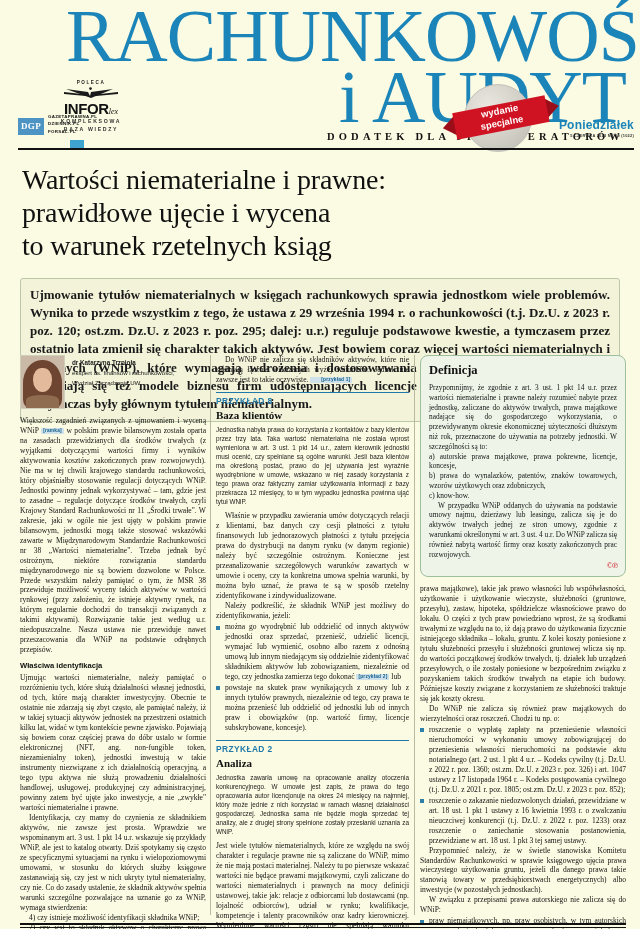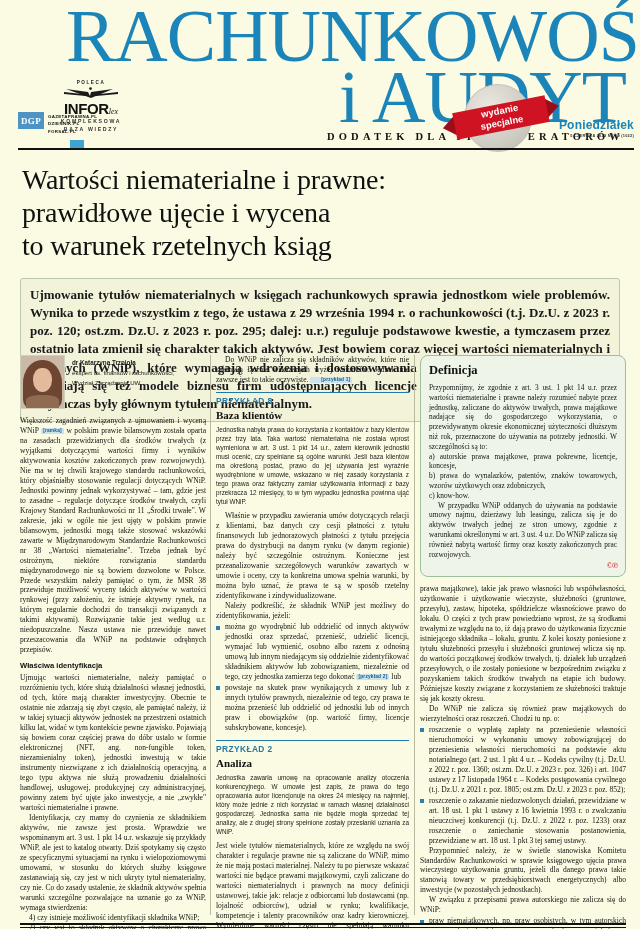--- a/index.html
+++ b/index.html
@@ -30,21 +30,21 @@
   
   .infor-block{position:absolute;left:36px;top:80px;width:110px;text-align:center;}
   .poleca{font-family:"Liberation Sans",sans-serif;font-size:4.6px;font-weight:bold;letter-spacing:1.6px;color:#222;}
   .infor-wings{height:13px;margin:2px 0 1px;position:relative;}
   .infor-wings svg{display:block;margin:0 auto;}
   .infor-name{font-family:"Liberation Sans",sans-serif;font-size:15px;font-weight:bold;letter-spacing:-.4px;color:#111;line-height:1;}
   .infor-name .lex{font-family:"Liberation Serif",serif;font-style:italic;font-size:8px;font-weight:normal;letter-spacing:0;}
   .infor-tag{font-family:"Liberation Sans",sans-serif;font-size:5.2px;font-weight:bold;letter-spacing:1.7px;color:#333;line-height:1.45;margin-top:2px;}
 
   
-  .dgp{position:absolute;left:18px;top:112px;display:flex;align-items:flex-start;gap:4px;}
+  .dgp{position:absolute;left:18px;top:112px;display:flex;align-items:flex-end;gap:4px;}
   .dgp-logo{
     width:26px;height:17px;background:#4d94c4;color:#fff;
     font-family:"Liberation Serif",serif;font-size:9px;font-weight:bold;
     display:flex;align-items:center;justify-content:center;letter-spacing:.3px;
   }
   .dgp-sites{font-family:"Liberation Sans",sans-serif;font-size:4.4px;font-weight:bold;letter-spacing:.35px;color:#111;line-height:1.65;padding-top:1px;}
 
   
   .badge-wrap{position:absolute;right:78px;top:84px;width:120px;height:66px;}
   .badge-circle{position:absolute;left:22px;top:0;width:66px;height:66px;border-radius:50%;

